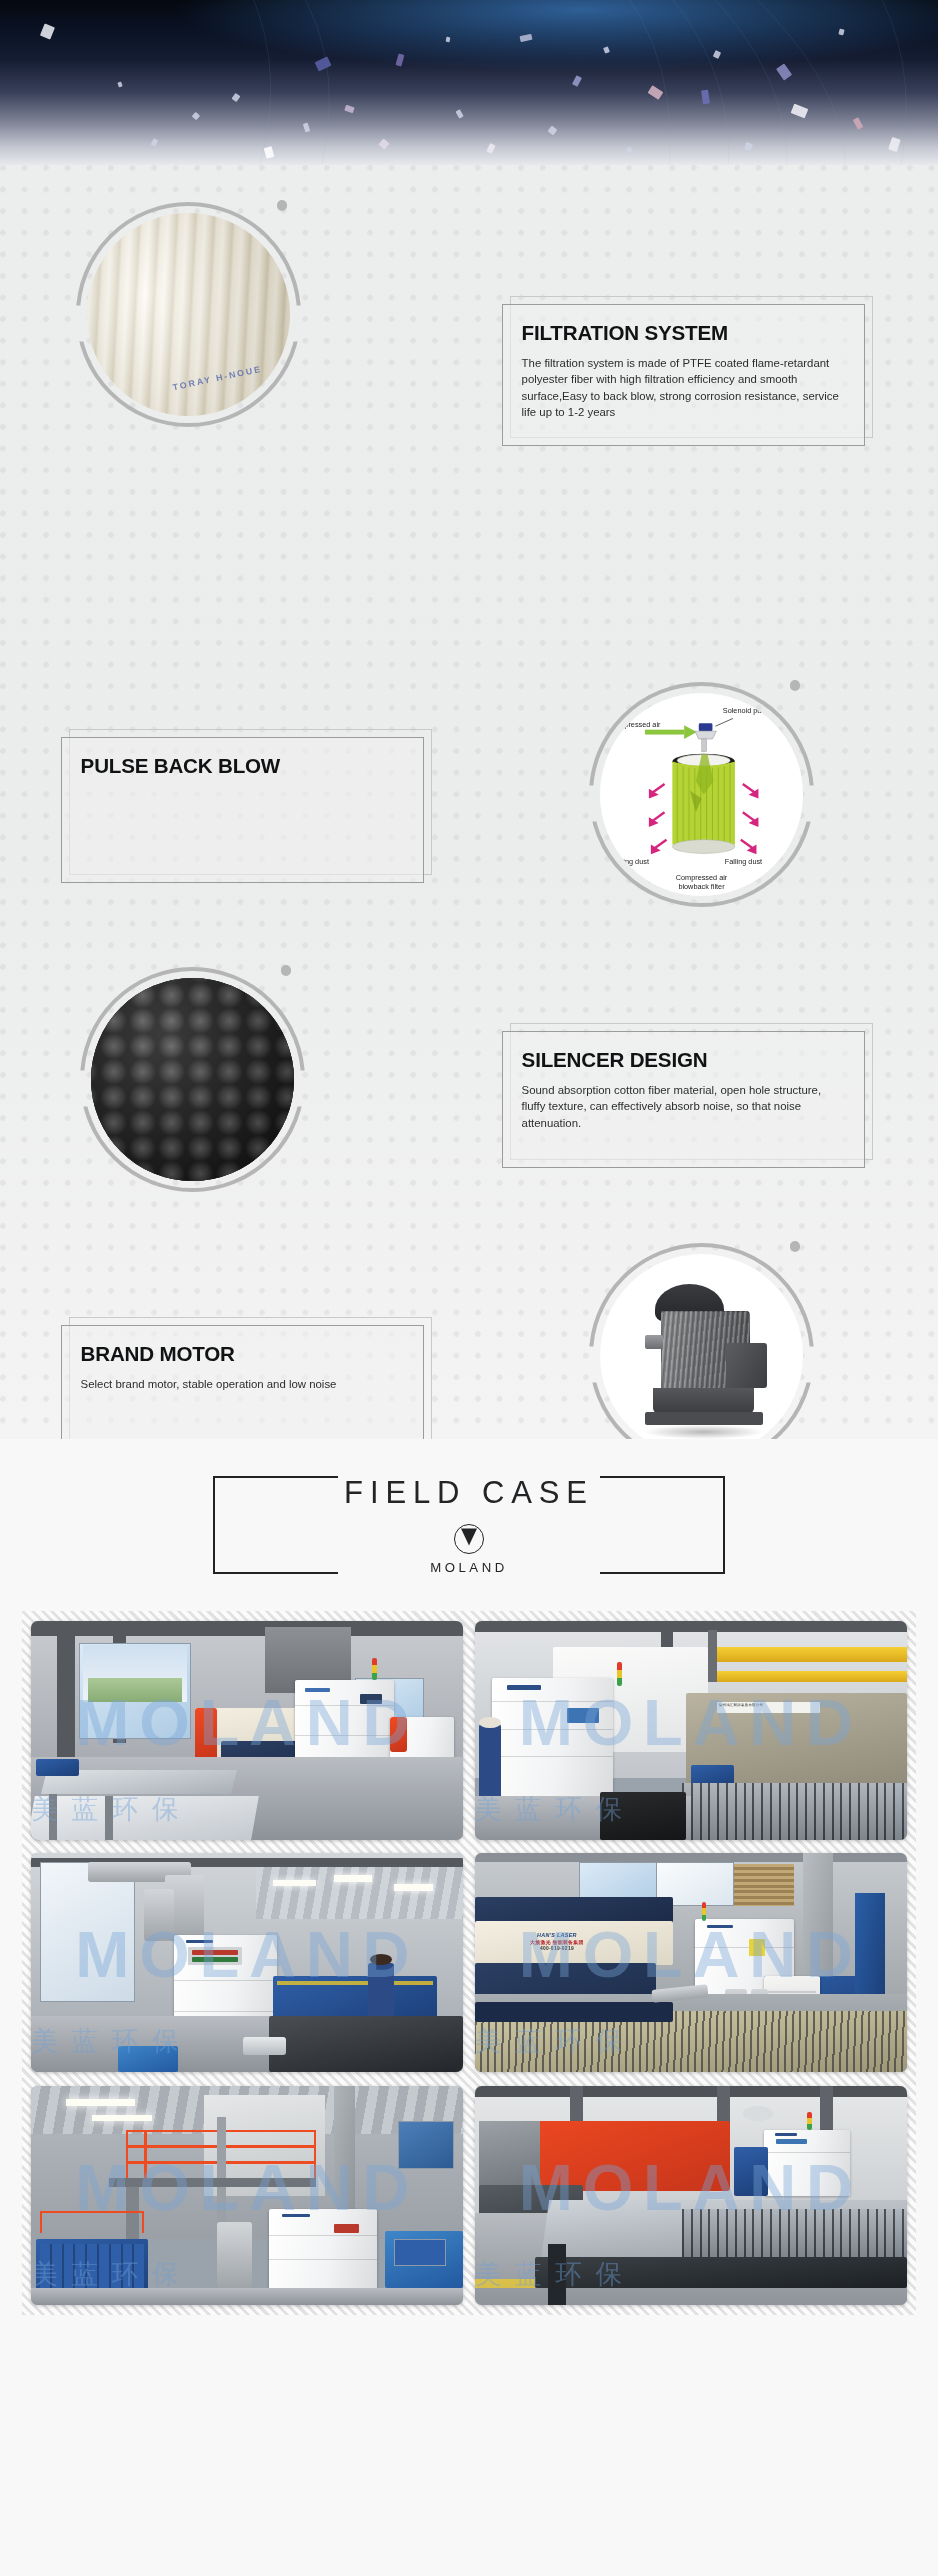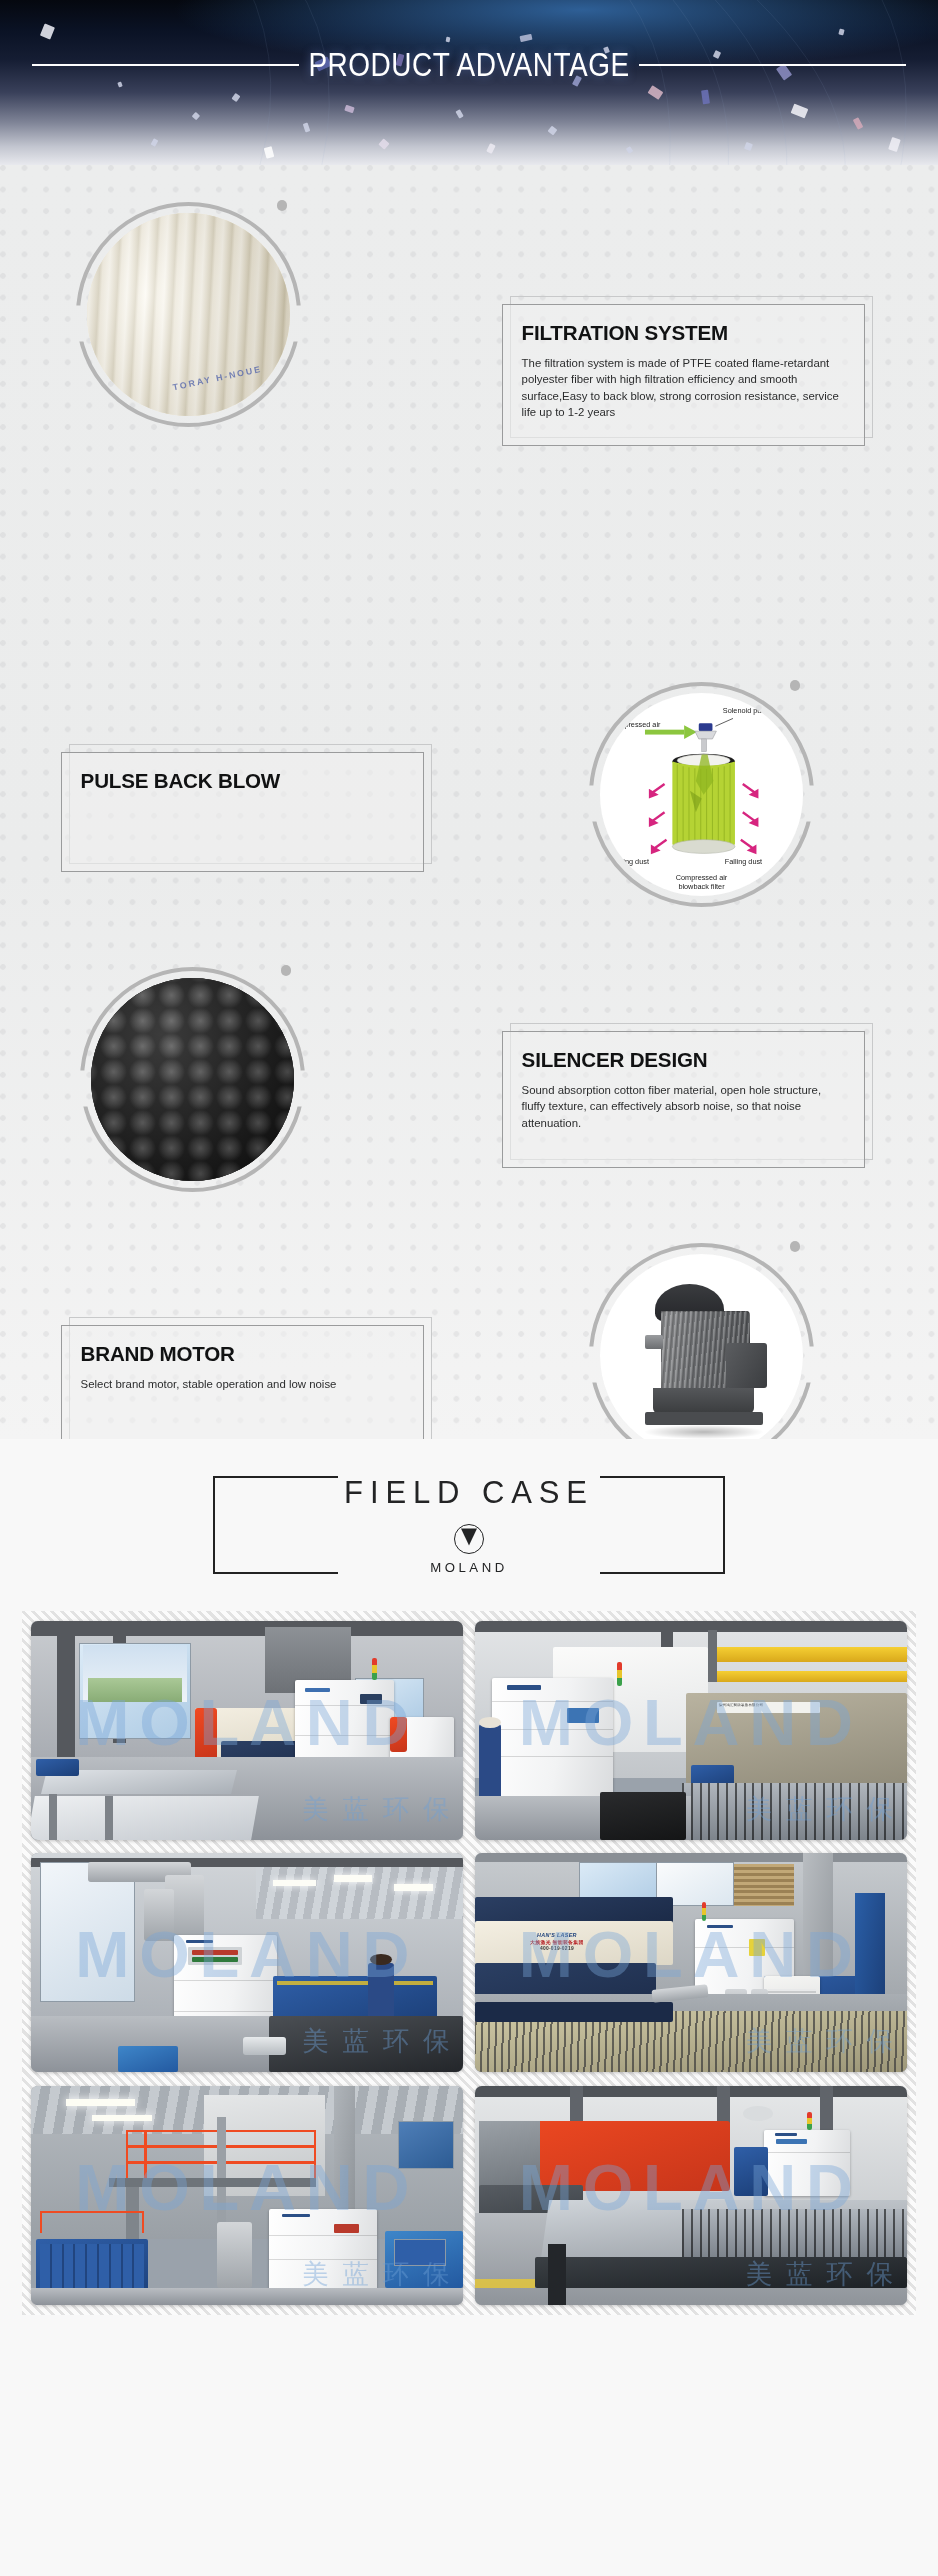--- a/index.html
+++ b/index.html
@@ -211,21 +211,21 @@
   }
   .shot-wm {
     position: absolute; left: 0; right: 0; top: 46%;
     transform: translateY(-50%);
     text-align: center; font-size: 65px; font-weight: 700;
     letter-spacing: 9.8px; color: rgba(120,165,215,.40);
     pointer-events: none; z-index: 6; white-space: nowrap;
   }
   .shot-wm2 {
     position: absolute; left: 0; right: 0; bottom: 6%;
-    text-align: right; font-size: 26.5px; letter-spacing: 13.7px;
+    text-align: left; font-size: 26.5px; letter-spacing: 13.7px;
     color: rgba(110,160,215,.42); z-index: 6; white-space: nowrap;
   }
   .scene { position: absolute; inset: 0; }
 
   
   .sky    { position:absolute; background:linear-gradient(180deg,#cfe0f0,#eef3f8); }
   .wallbg { position:absolute; background:linear-gradient(180deg,#c9ccd0,#a9adb3); }
   .floor  { position:absolute; background:linear-gradient(180deg,#b9bdc2,#8d9299); }
   .roofbeam { position:absolute; background:#55585d; }
   .collector {
@@ -304,25 +304,20 @@
       <i style="left:855px;top:118px;width:5.9px;height:10.8px;transform:rotate(-28deg);background:#d4a9b8"></i>
       <i style="left:890px;top:138px;width:8.8px;height:12.7px;transform:rotate(18deg);background:#f0eef6"></i>
       <i style="left:152px;top:139px;width:4.9px;height:6.9px;transform:rotate(30deg)"></i>
       <i style="left:118px;top:82px;width:3.9px;height:4.9px;transform:rotate(-20deg)"></i>
       <i style="left:193px;top:113px;width:5.9px;height:5.9px;transform:rotate(42deg)"></i>
       <i style="left:265px;top:147px;width:7.8px;height:10.8px;transform:rotate(-15deg);background:#ffffff"></i>
       <i style="left:488px;top:144px;width:5.9px;height:8.8px;transform:rotate(26deg);background:#eceaf2"></i>
       <i style="left:627px;top:147px;width:4.9px;height:5.9px;transform:rotate(-33deg)"></i>
       <i style="left:745px;top:143px;width:6.9px;height:6.9px;transform:rotate(20deg)"></i>
     </div>
-    <div class="banner-title-wrap">
-      <span class="banner-rule"></span>
-      <span class="banner-title">PRODUCT ADVANTAGE</span>
-      <span class="banner-rule"></span>
-    </div>
   </div>
 
   <div class="features">
 
     <div class="medallion" style="left:76px;top:37px;">
       <div class="med-photo">
         <div class="pleats"></div>
         <div class="toray-mark">TORAY
 H-NOUE</div>
       </div>
@@ -331,21 +326,21 @@
     </div>
 
     <div class="card" style="left:502px;top:108px;width:363px;height:142px;">
       <div class="card-outline"></div>
       <div class="card-main">
         <div class="card-title">FILTRATION SYSTEM</div>
         <div class="card-body">The filtration system is made of PTFE coated flame-retardant polyester fiber with high filtration efficiency and smooth surface,Easy to back blow, strong corrosion resistance, service life up to 1-2 years</div>
       </div>
     </div>
 
-    <div class="card" style="left:61px;top:556px;width:363px;height:120px;">
+    <div class="card" style="left:61px;top:541px;width:363px;height:146px;">
       <div class="card-outline"></div>
       <div class="card-main">
         <div class="card-title">PULSE BACK BLOW</div>
       </div>
     </div>
 
     <div class="medallion" style="left:589px;top:517px;">
       <div class="med-photo">
         <div class="pulse-scene">
           <svg class="pulse-svg" viewBox="0 0 208 208">

